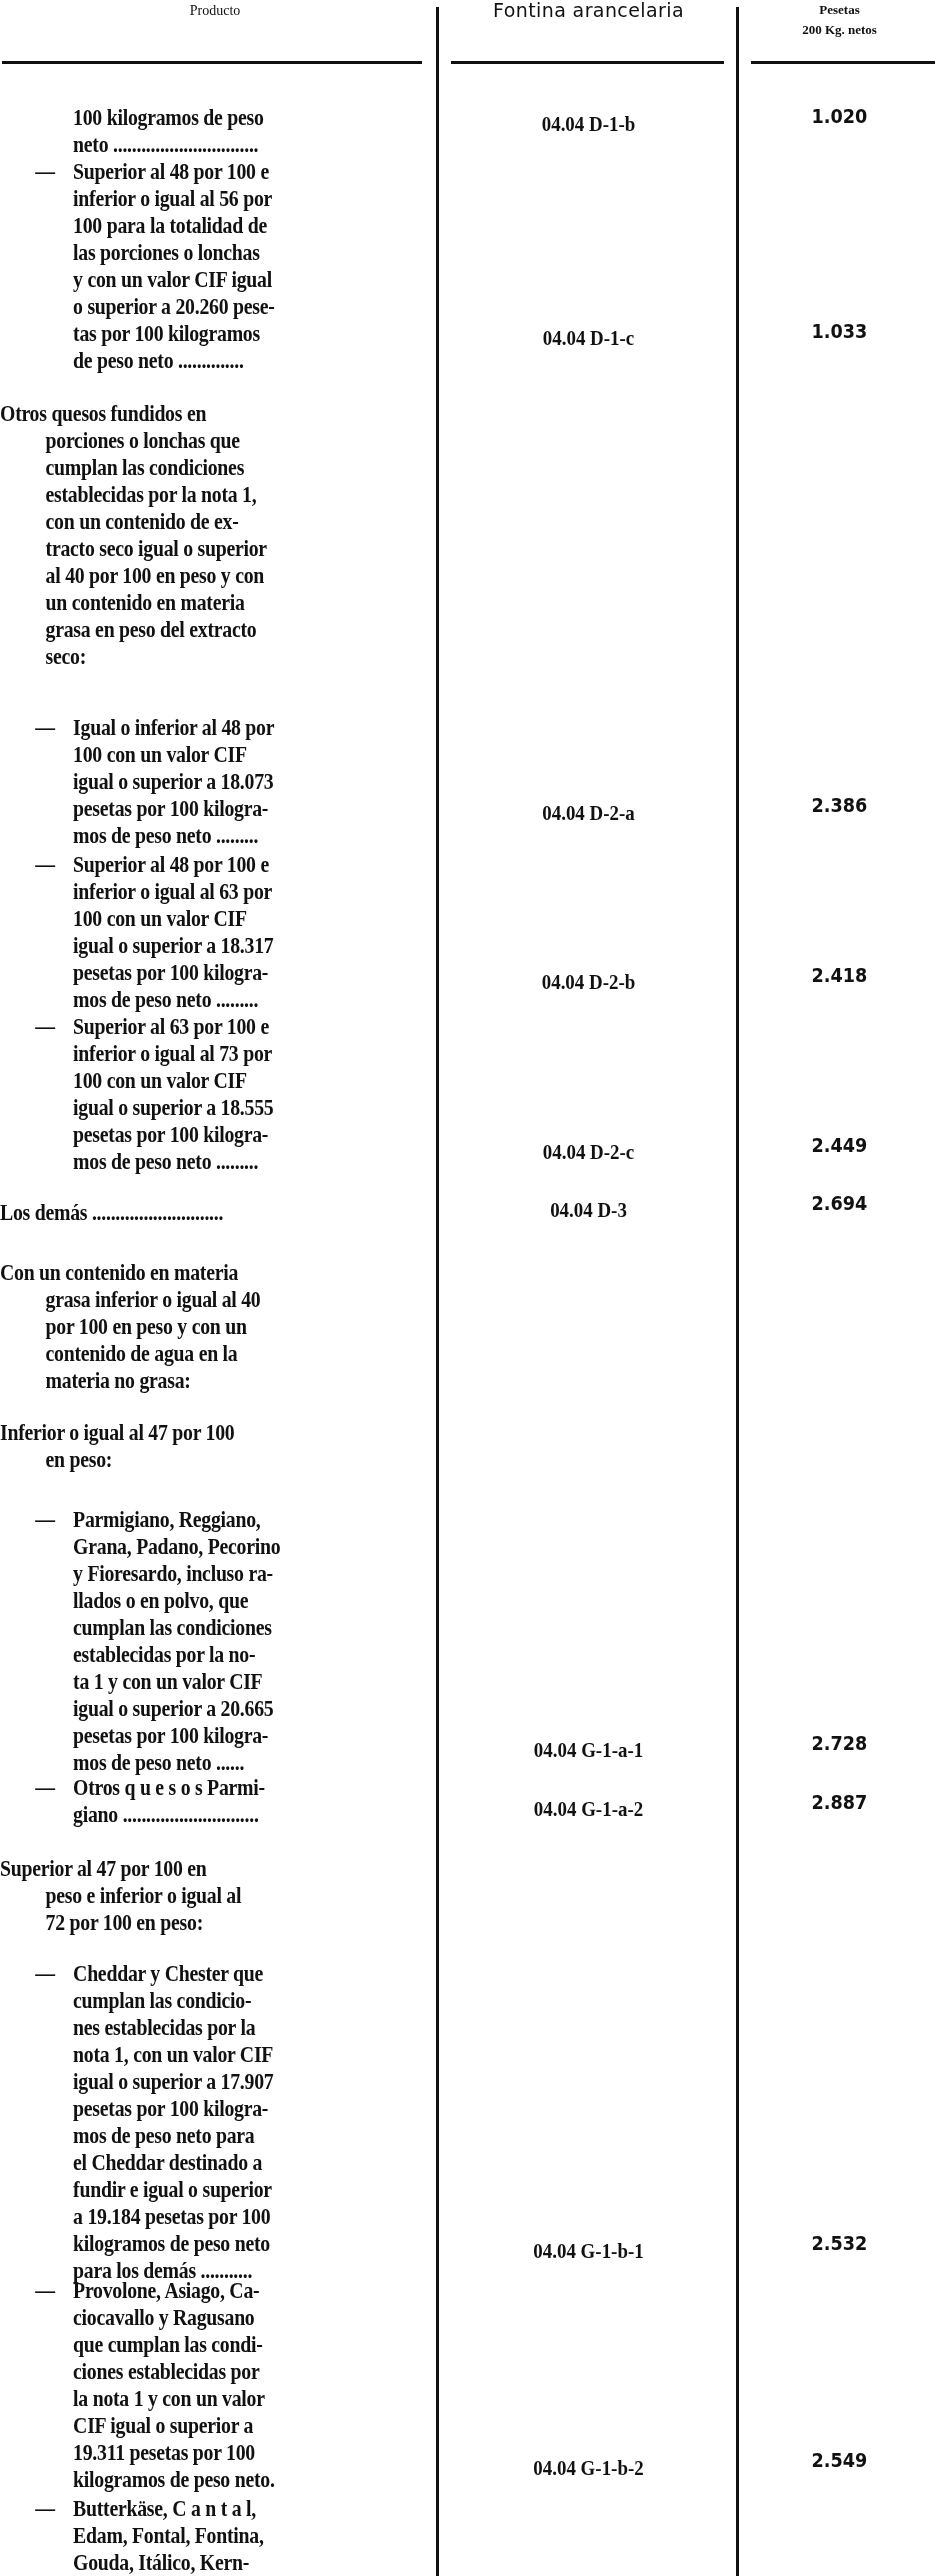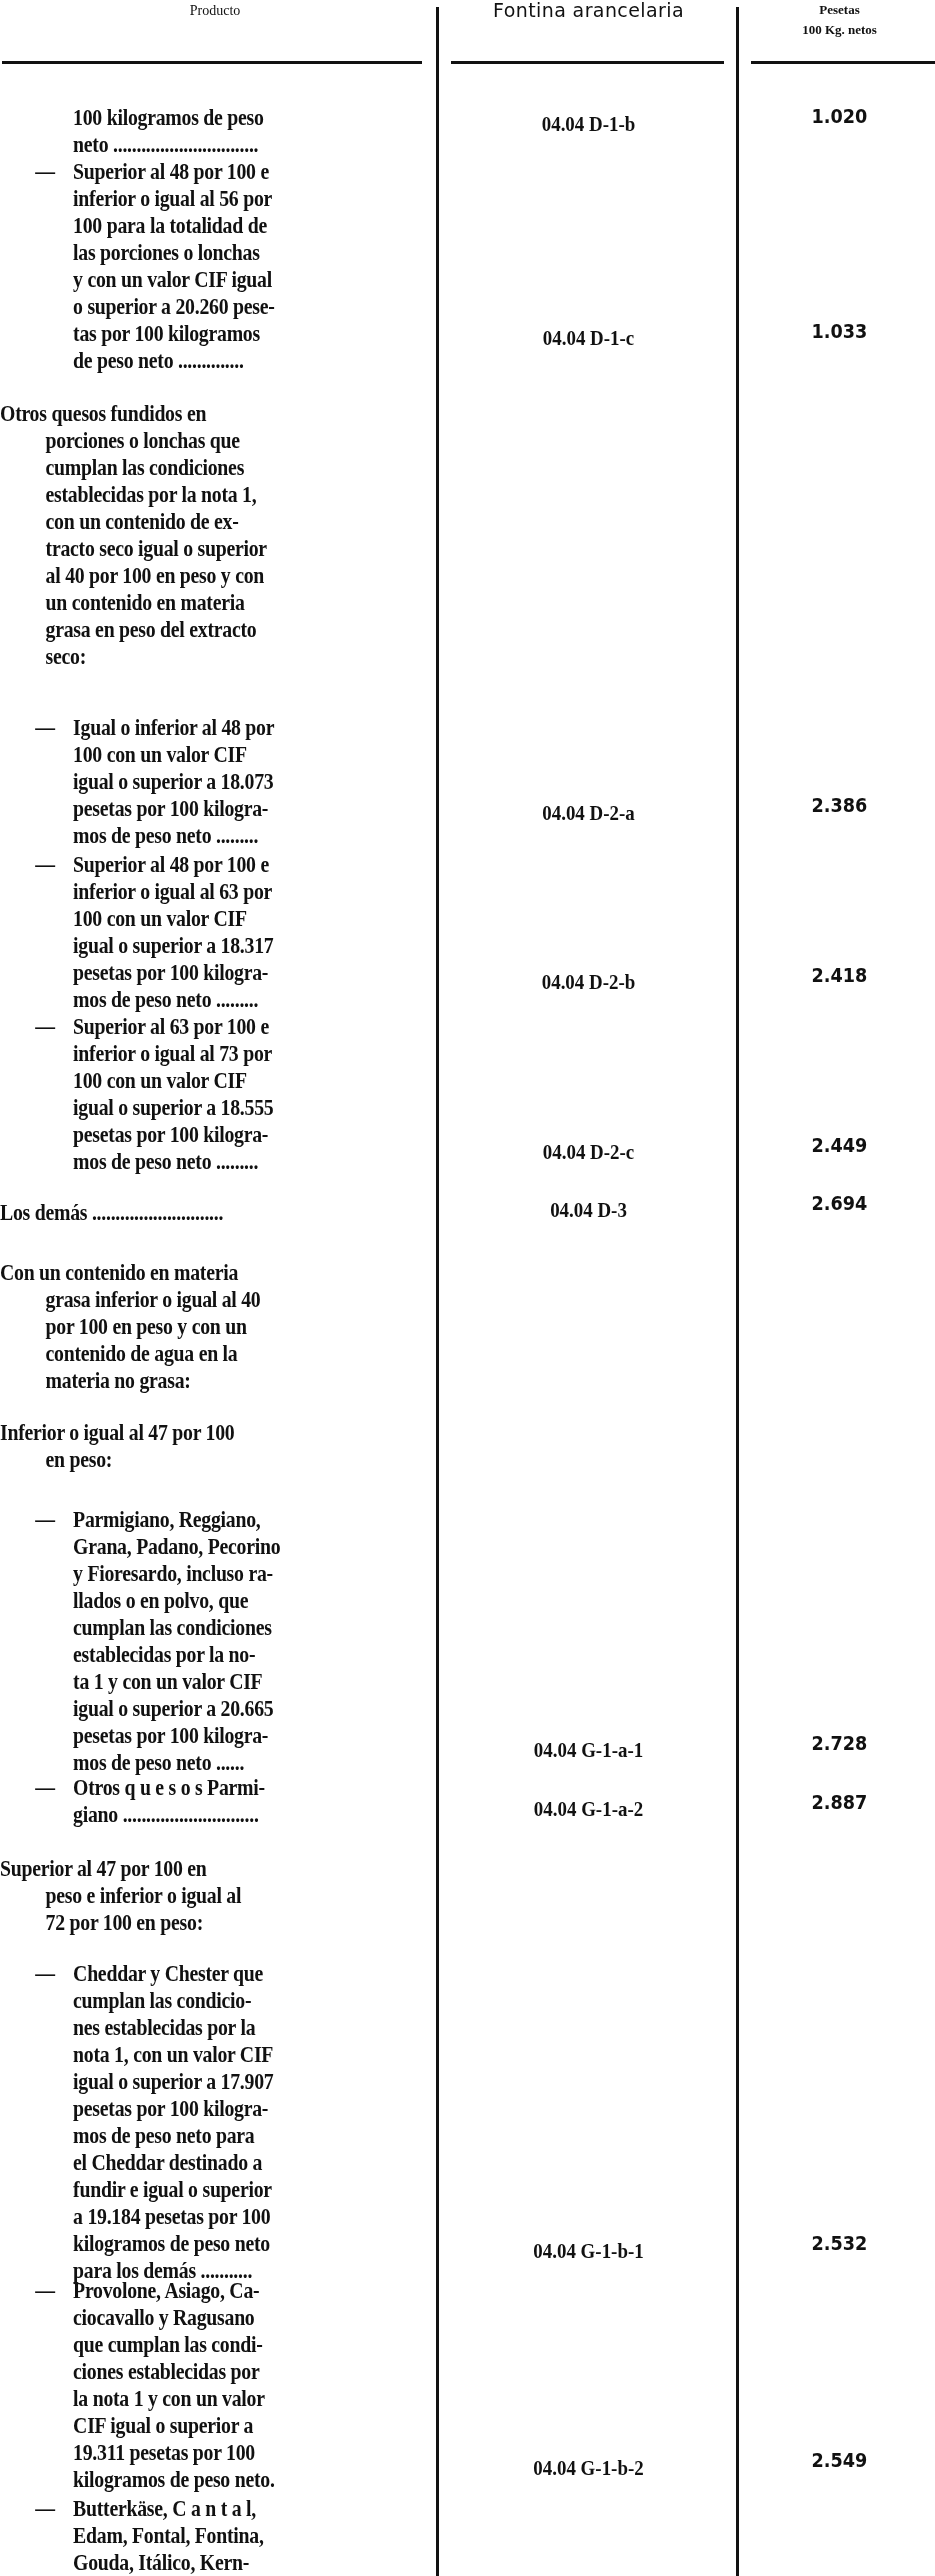--- a/index.html
+++ b/index.html
@@ -21,21 +21,21 @@
        font-family:"DejaVu Sans","Liberation Sans",sans-serif;transform:scaleX(0.9);}
 </style>
 </head>
 <body>
 
 <div>
   <div class="hdr hdr-prod">Producto</div>
   <div class="hdr hdr-part">Fontina arancelaria</div>
   <div class="hdr hdr-pes">
     <div>Pesetas</div>
-    <div style="font-weight:bold;">100 Kg. netos</div>
+    <div style="font-weight:bold;">200 Kg. netos</div>
   </div>
 
   <div class="rule" style="left:1.8px;width:420px;"></div>
   <div class="rule" style="left:451px;width:273px;"></div>
   <div class="rule" style="left:751px;width:185px;"></div>
 
   <div class="vline" style="left:436px;"></div>
   <div class="vline" style="left:736px;"></div>
 
   <div id="product-col">

